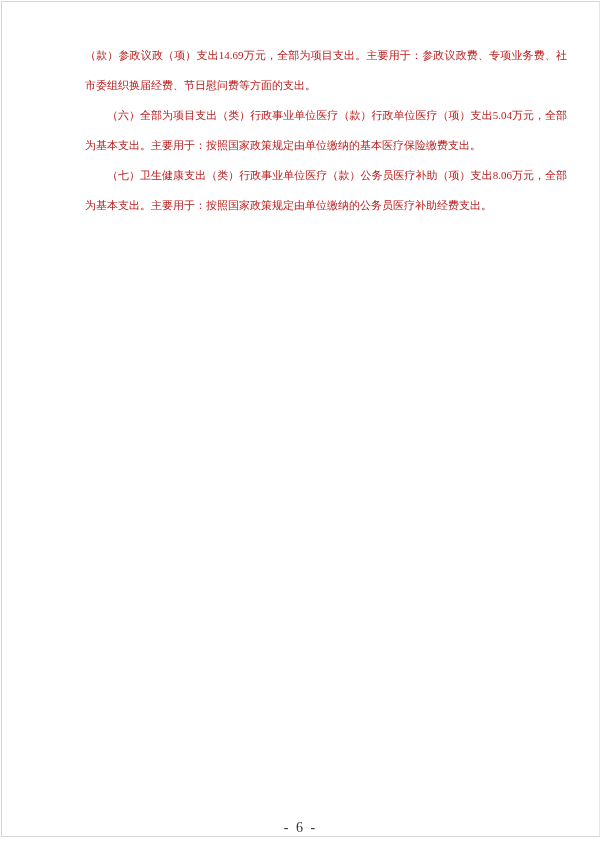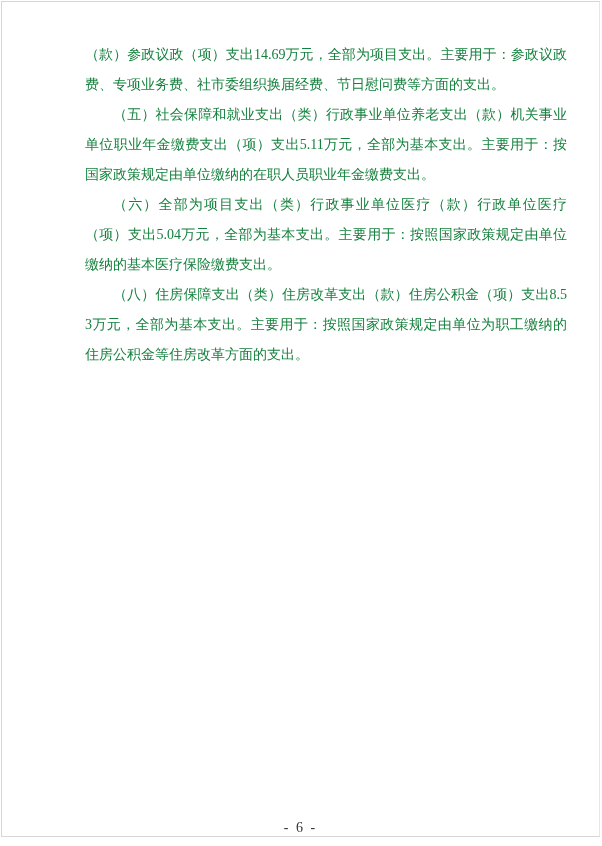--- a/index.html
+++ b/index.html
@@ -23,22 +23,22 @@
     box-sizing: border-box;
     background: #ffffff;
     border: 1px solid #d6d6d6;
     border-right-color: #e6e6e6;
   }
   .content {
     position: absolute;
     left: 83px;
     top: 38px;
     width: 482px;
-    color: #15803d;
-    font-size: 14px;
+    color: #b91c1c;
+    font-size: 11px;
     line-height: 30px;
     text-align: justify;
     text-justify: inter-ideograph;
   }
   .content p {
     margin: 0;
     padding: 0;
     text-indent: 2em;
     word-break: break-all;
   }
@@ -55,18 +55,17 @@
     letter-spacing: 2px;
     color: #333333;
   }
 </style>
 </head>
 <body>
 
 <div class="page">
   <div class="content">
     <p class="continuation">（款）参政议政（项）支出14.69万元，全部为项目支出。主要用于：参政议政费、专项业务费、社市委组织换届经费、节日慰问费等方面的支出。</p>
-    <p>（五）社会保障和就业支出（类）行政事业单位养老支出（款）机关事业单位职业年金缴费支出（项）支出5.11万元，全部为基本支出。主要用于：按国家政策规定由单位缴纳的在职人员职业年金缴费支出。</p>
     <p>（六）全部为项目支出（类）行政事业单位医疗（款）行政单位医疗（项）支出5.04万元，全部为基本支出。主要用于：按照国家政策规定由单位缴纳的基本医疗保险缴费支出。</p>
-    <p>（八）住房保障支出（类）住房改革支出（款）住房公积金（项）支出8.53万元，全部为基本支出。主要用于：按照国家政策规定由单位为职工缴纳的住房公积金等住房改革方面的支出。</p>
+    <p>（七）卫生健康支出（类）行政事业单位医疗（款）公务员医疗补助（项）支出8.06万元，全部为基本支出。主要用于：按照国家政策规定由单位缴纳的公务员医疗补助经费支出。</p>
   </div>
   <div class="footer">- 6 -</div>
 </div>
 
 </body></html>

